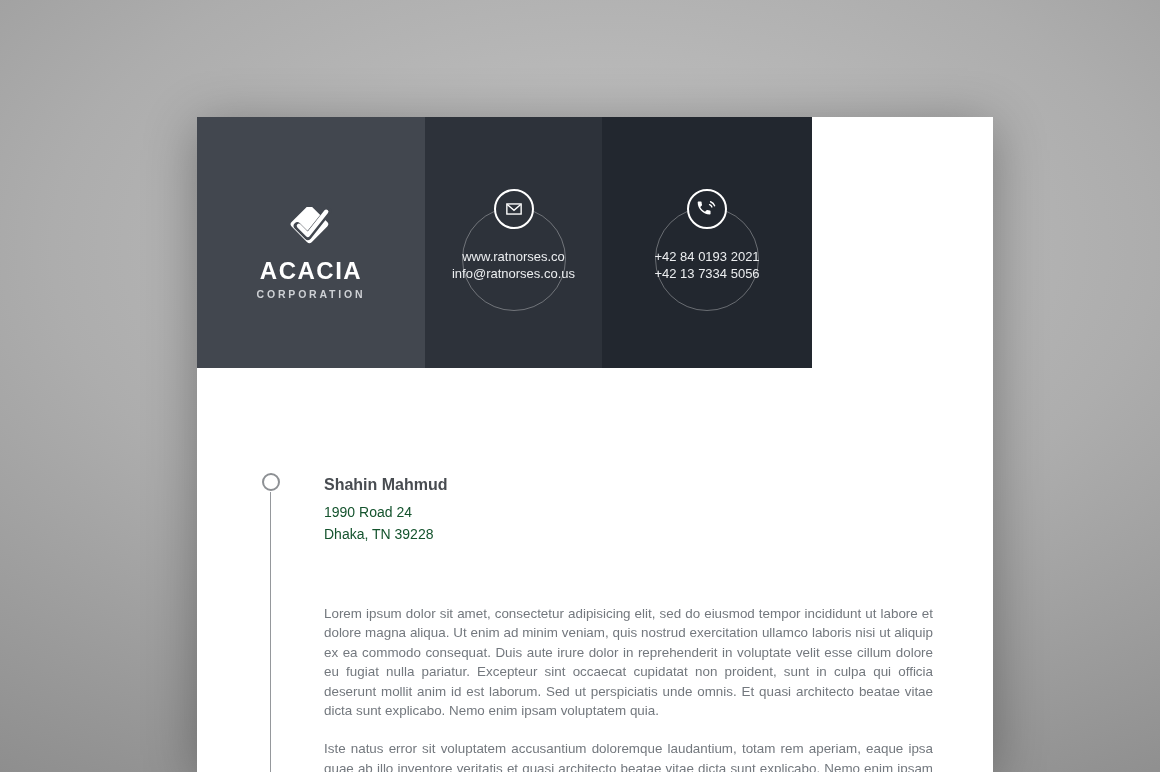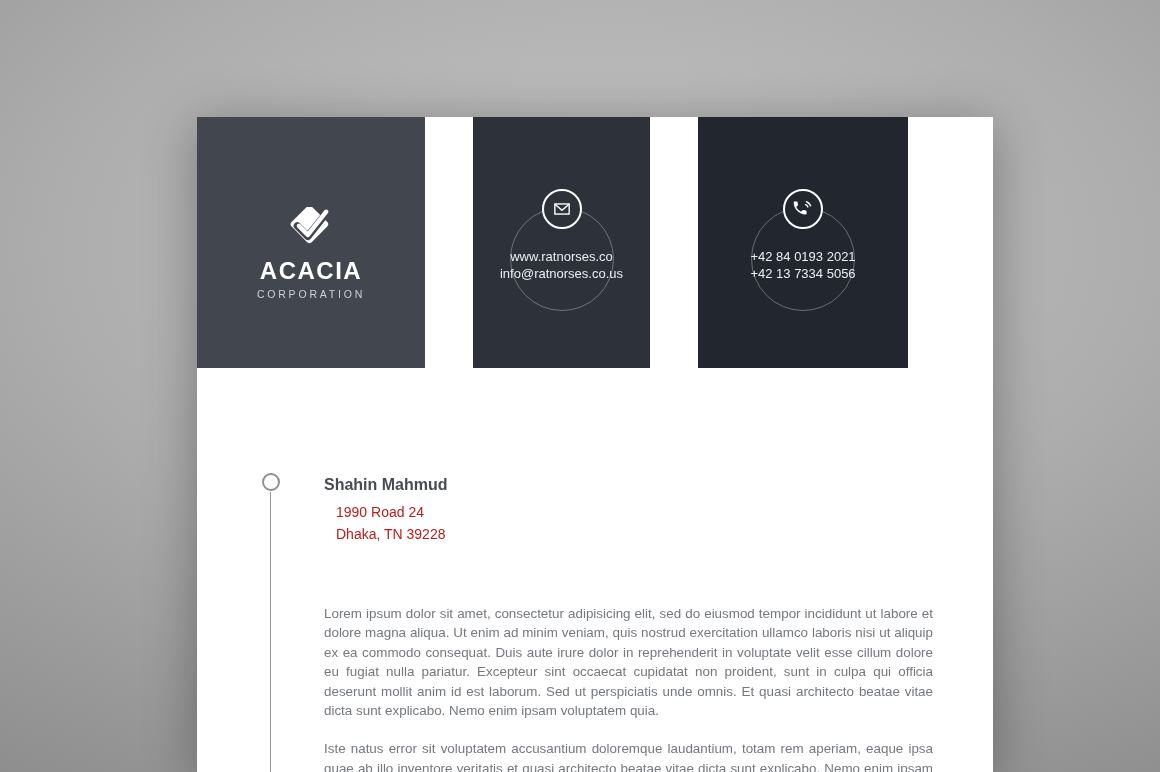--- a/index.html
+++ b/index.html
@@ -10,21 +10,21 @@
   }
   .page-title{
     position:absolute;left:196px;top:31px;
     font-size:64px;font-weight:300;line-height:1;
     color:#414141;letter-spacing:-1px;
   }
   .sheet{
     position:absolute;left:197px;top:117px;width:796px;height:655px;
     background:#fff;box-shadow:0 8px 50px rgba(0,0,0,.33);
   }
-  .letterhead{display:flex;height:251px;gap:48px;}
+  .letterhead{display:flex;height:251px;}
   .col{position:relative;height:100%;box-sizing:border-box;}
   .col-logo{width:228px;display:flex;flex-direction:column;align-items:center;justify-content:center;padding-top:22px;}
   .col-2{width:181px;}
   .col-3{width:177px;}
   .col-4{width:210px;}
   .big-ring{
     position:absolute;top:90px;left:50%;transform:translateX(-50%);
     width:104px;height:104px;border:1px solid rgba(255,255,255,.32);
     border-radius:50%;box-sizing:border-box;
   }
@@ -32,28 +32,28 @@
     position:absolute;top:72px;left:50%;transform:translateX(-50%);
     width:40px;height:40px;border:2px solid #fff;border-radius:50%;
     box-sizing:border-box;display:flex;align-items:center;justify-content:center;
   }
   .contact-text{
     position:absolute;top:132px;left:0;width:100%;text-align:center;
     font-size:13px;line-height:16.5px;color:#eceef0;
   }
   .logo-mark{margin-bottom:5px;}
   .logo-name{font-size:24px;font-weight:700;color:#fff;letter-spacing:1.5px;line-height:1.1;}
-  .logo-sub{font-size:10.5px;color:#ced1d5;letter-spacing:2.8px;margin-top:3px;}
+  .logo-sub{font-size:10.5px;color:#ced1d5;letter-spacing:2.8px;margin-top:3px;font-weight:bold;}
   .deco-circle{
     position:absolute;left:65px;top:356px;width:14px;height:14px;
     border:2px solid #8d9094;border-radius:50%;background:#fff;
   }
   .deco-line{position:absolute;left:73px;top:375px;width:1px;height:280px;background:#95989c;}
   .recipient-name{position:absolute;left:127px;top:359px;font-size:16px;font-weight:700;color:#484c51;}
-  .recipient-address{position:absolute;left:127px;top:385px;font-size:14px;line-height:21.5px;color:#b91c1c;margin-left:12px;}
+  .recipient-address{position:absolute;left:127px;top:385px;font-size:14px;line-height:21.5px;color:#14532d;}
   .letter-text{
     position:absolute;left:127px;top:487px;width:609px;
     font-size:13.4px;line-height:19.4px;color:#73787e;text-align:justify;
   }
   .letter-text p{margin:0;}
   .letter-text p + p{margin-top:19px;}
   .justify-last{text-align-last:justify;}
 </style>
 </head>
 <body>

